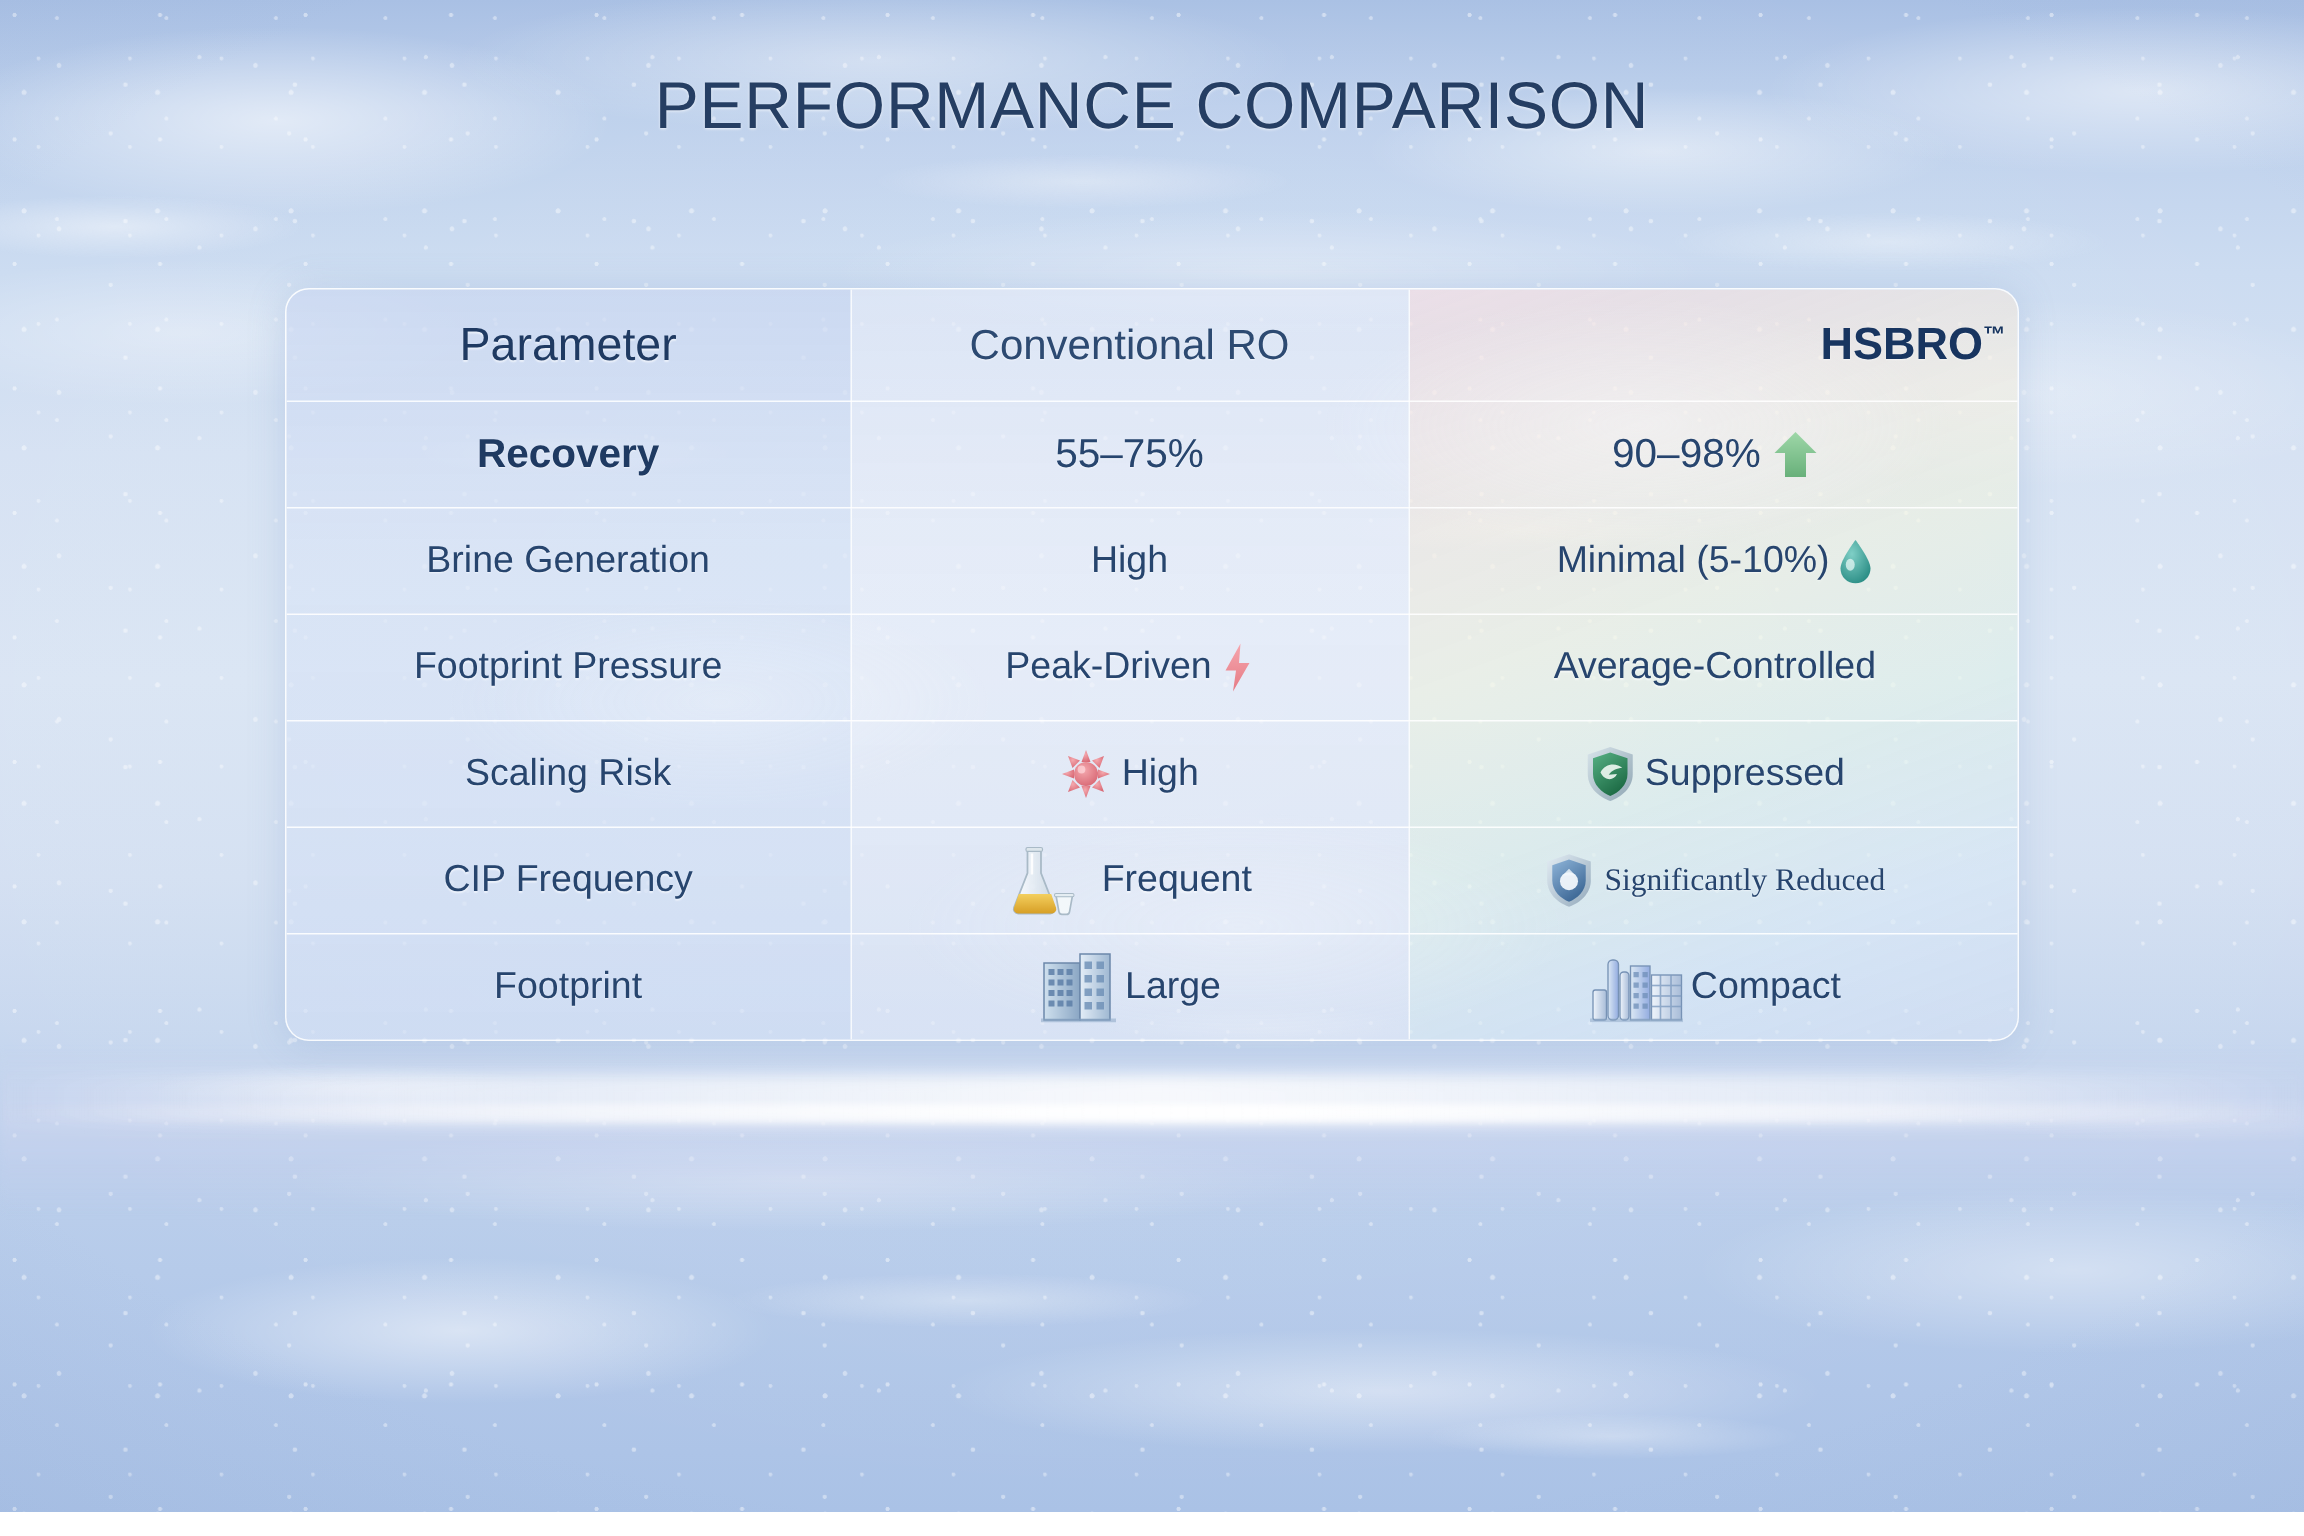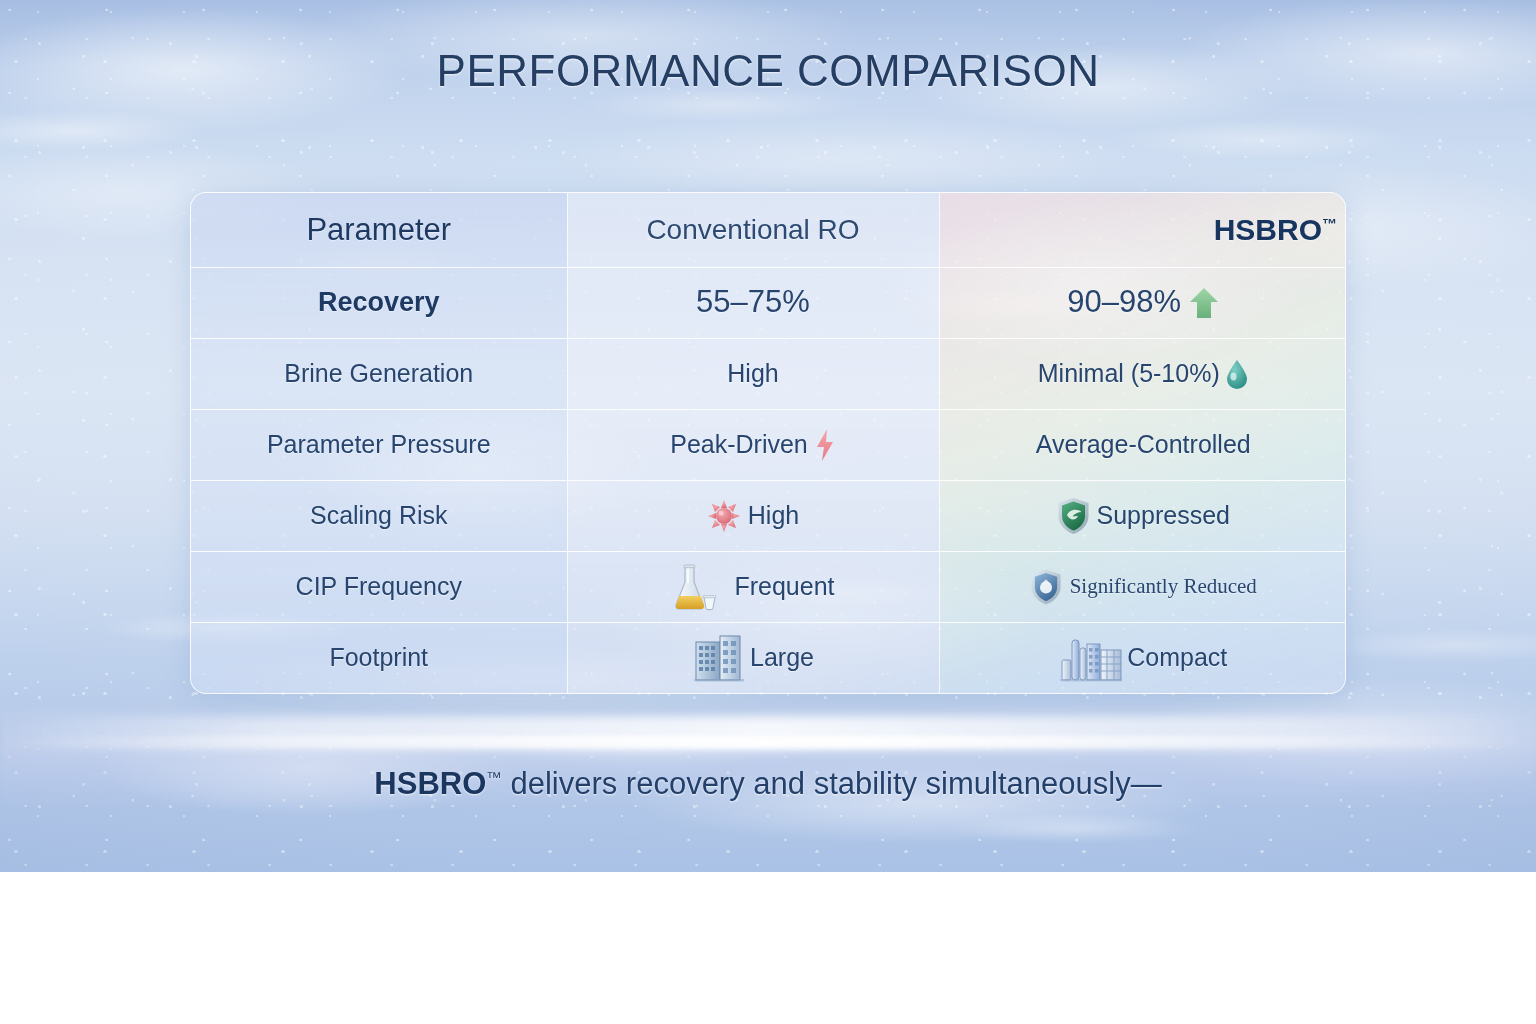--- a/index.html
+++ b/index.html
@@ -6,21 +6,21 @@
 
   html, body {
     width:1536px; height:1024px;
     overflow:hidden;
     font-family:"Liberation Sans", sans-serif;
   }
 
   
   #stage {
     position:relative;
-    width:1536px; height:872px;
+    width:1536px; height:1008px;
     background:
       linear-gradient(180deg,
         #a9c0e4 0%,
         #bdd0ec 7%,
         #ccdcf1 18%,
         #d6e2f3 30%,
         #dae5f4 45%,
         #d4e0f2 58%,
         #c8d8ef 68%,
         #bdd0ec 76%,
@@ -179,21 +179,21 @@
 
   thead th { height:74px; font-weight:400; }
   th.h-param { font-size:31px; color:#1f3a62; }
   th.h-ro    { font-size:28px; color:#2d4a72; }
   th.h-hs    { font-size:30px; font-weight:bold; color:#183560;text-align:right; }
 
   tbody tr { height:71px; }
   td.p-cell  { font-size:25px; }
   td.v-cell  { font-size:25px; }
   tbody tr:first-child td.p-cell { font-size:27px; font-weight:600; color:#1f3a62; }
-  tbody tr:first-child td.v-cell { font-size:31px; }
+  tbody tr:first-child td.v-cell { font-size:27px; }
 
   .cellflex {
     display:flex; align-items:center; justify-content:center;
     gap:8px; line-height:1.1;
   }
   .small-lbl { font-size:21px;font-family:Liberation Serif, serif; }
 
   
   .ico { display:inline-block; flex:0 0 auto; line-height:0; }
   .ico svg { display:block; }
@@ -295,21 +295,21 @@
                     </defs>
                   <path d="M12 1 C12 1 22 14 22 20 A10 10 0 0 1 2 20 C2 14 12 1 12 1 Z" fill="url(#gDrop)"></path>
                   <ellipse cx="8.5" cy="17.5" rx="3" ry="4" fill="#e6f7f4" opacity=".75"></ellipse>
                 </svg>
               </span>
             </div>
           </td>
         </tr>
 
         <tr>
-          <td class="p-cell">Parameter Pressure</td>
+          <td class="p-cell">Footprint Pressure</td>
           <td class="v-cell">
             <div class="cellflex" style="gap:6px">
               <span>Peak-Driven</span>
               <span class="ico">
                 <svg width="22" height="34" viewBox="0 0 22 34">
                   <defs>
                       <linearGradient id="gBolt" x1="0" y1="0" x2="0" y2="1">
                     <stop offset="0" stop-color="#f6a6ae"></stop>
                         <stop offset="1" stop-color="#e57b85"></stop>
                   </linearGradient>
@@ -527,18 +527,15 @@
               <span>Compact</span>
             </div>
           </td>
         </tr>
 
       </tbody>
     </table>
   </div>
 
   <div id="caption">
-    <div>
-      <span class="brand">HSBRO</span><sup class="tm">™</sup><span> delivers recovery and stability simultaneously—</span>
-    </div>
   </div>
 
 </div>
 
 </body></html>

